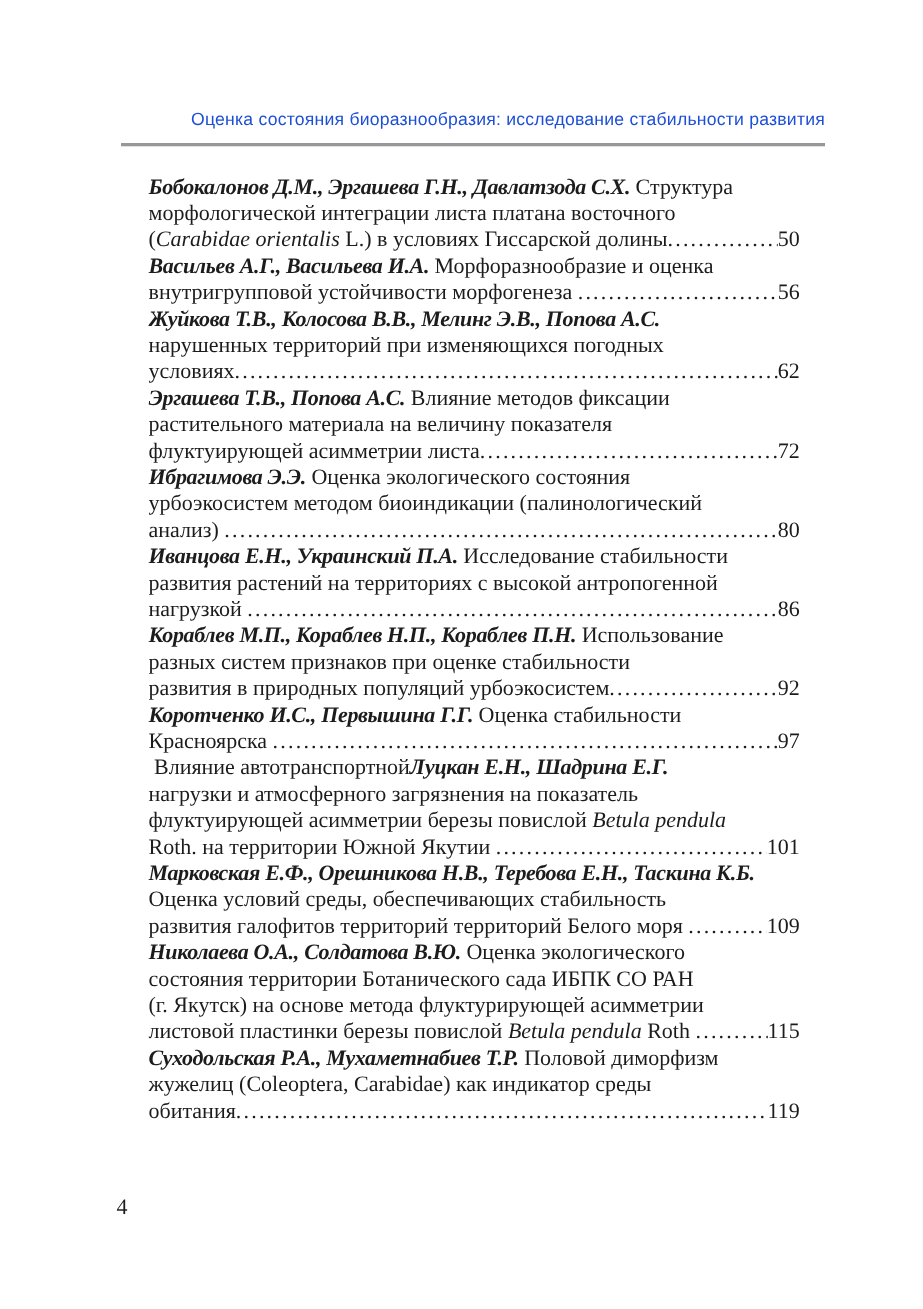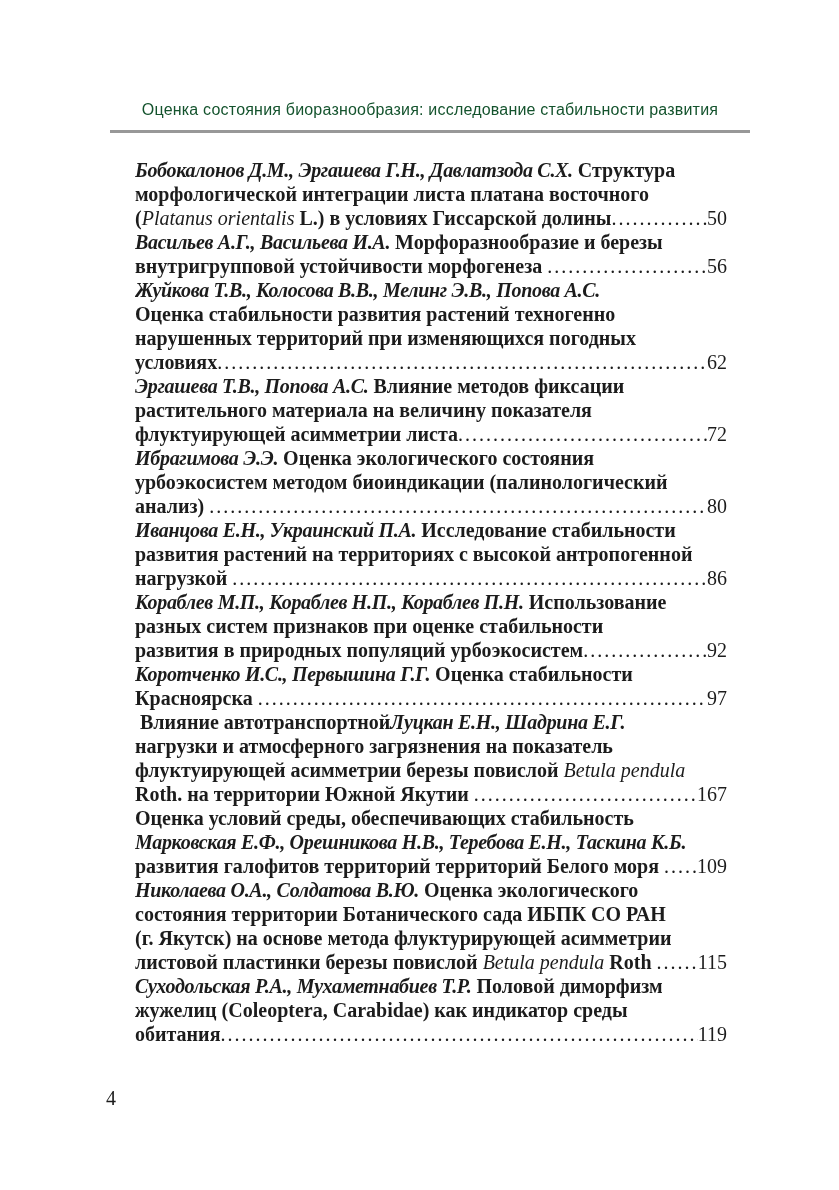--- a/index.html
+++ b/index.html
@@ -11,25 +11,25 @@
     background: #ffffff;
     overflow: hidden;
     font-family: "Liberation Serif", serif;
     color: #1c1c1c;
   }
   .running-title {
     position: absolute;
     top: 101px;
     left: 110px;
     width: 640px;
-    text-align: center;
+    text-align: right;
     font-family: "Liberation Sans", sans-serif;
     font-size: 16px;
     line-height: 18px;
-    color: #14532d;
+    color: #1d4ed8;
     letter-spacing: 0.2px;
     white-space: nowrap;
   }
   .header-rule {
     position: absolute;
     top: 130px;
     left: 110px;
     width: 640px;
     height: 3px;
     background: #989898;
@@ -44,21 +44,21 @@
   }
   .toc-line {
     display: flex;
     align-items: flex-end;
     white-space: pre;
     overflow: hidden;
     height: 24px;
   }
   .seg { flex: 0 0 auto; }
   .s-bi { font-weight: bold; font-style: italic; letter-spacing: -0.3px; }
-  .s-r  { font-weight: bold; font-style: normal; }
+  .s-r  { font-weight: normal; font-style: normal; }
   .s-i  { font-style: italic; }
   .dots {
     flex: 1 1 auto;
     min-width: 0;
     overflow: hidden;
     letter-spacing: 2px;
     white-space: nowrap;
   }
   .pagenum { flex: 0 0 auto; }
   .page-footer-number {
@@ -73,29 +73,28 @@
 <body>
 
 <div class="page">
   <div class="running-title">Оценка состояния биоразнообразия: исследование стабильности развития</div>
   <div class="header-rule"></div>
 
   <div class="toc">
       <div class="toc-entry">
         <div class="toc-line"><span class="seg s-bi">Бобокалонов Д.М., Эргашева Г.Н., Давлатзода С.Х.</span><span class="seg s-r"> Структура</span></div>
         <div class="toc-line"><span class="seg s-r">морфологической интеграции листа платана восточного</span></div>
-        <div class="toc-line"><span class="seg s-r">(</span><span class="seg s-i">Platanus orientalis</span><span class="seg s-r"> L.) в условиях Гиссарской долины</span><span class="dots">......................................................................................................................................................</span><span class="pagenum">50</span></div>
+        <div class="toc-line"><span class="seg s-r">(</span><span class="seg s-i">Carabidae orientalis</span><span class="seg s-r"> L.) в условиях Гиссарской долины</span><span class="dots">......................................................................................................................................................</span><span class="pagenum">50</span></div>
       </div>
       <div class="toc-entry">
-        <div class="toc-line"><span class="seg s-bi">Васильев А.Г., Васильева И.А.</span><span class="seg s-r"> Морфоразнообразие и березы</span></div>
+        <div class="toc-line"><span class="seg s-bi">Васильев А.Г., Васильева И.А.</span><span class="seg s-r"> Морфоразнообразие и оценка</span></div>
         <div class="toc-line"><span class="seg s-r">внутригрупповой устойчивости морфогенеза </span><span class="dots">......................................................................................................................................................</span><span class="pagenum">56</span></div>
       </div>
       <div class="toc-entry">
         <div class="toc-line"><span class="seg s-bi">Жуйкова Т.В., Колосова В.В., Мелинг Э.В., Попова А.С.</span></div>
-        <div class="toc-line"><span class="seg s-r">Оценка стабильности развития растений техногенно</span></div>
         <div class="toc-line"><span class="seg s-r">нарушенных территорий при изменяющихся погодных</span></div>
         <div class="toc-line"><span class="seg s-r">условиях</span><span class="dots">......................................................................................................................................................</span><span class="pagenum">62</span></div>
       </div>
       <div class="toc-entry">
         <div class="toc-line"><span class="seg s-bi">Эргашева Т.В., Попова А.С.</span><span class="seg s-r"> Влияние методов фиксации</span></div>
         <div class="toc-line"><span class="seg s-r">растительного материала на величину показателя</span></div>
         <div class="toc-line"><span class="seg s-r">флуктуирующей асимметрии листа</span><span class="dots">......................................................................................................................................................</span><span class="pagenum">72</span></div>
       </div>
       <div class="toc-entry">
         <div class="toc-line"><span class="seg s-bi">Ибрагимова Э.Э.</span><span class="seg s-r"> Оценка экологического состояния</span></div>
@@ -113,25 +112,25 @@
         <div class="toc-line"><span class="seg s-r">развития в природных популяций урбоэкосистем</span><span class="dots">......................................................................................................................................................</span><span class="pagenum">92</span></div>
       </div>
       <div class="toc-entry">
         <div class="toc-line"><span class="seg s-bi">Коротченко И.С., Первышина Г.Г.</span><span class="seg s-r"> Оценка стабильности</span></div>
         <div class="toc-line"><span class="seg s-r">Красноярска </span><span class="dots">......................................................................................................................................................</span><span class="pagenum">97</span></div>
       </div>
       <div class="toc-entry">
         <div class="toc-line"><span class="seg s-r"> Влияние автотранспортной</span><span class="seg s-bi">Луцкан Е.Н., Шадрина Е.Г.</span></div>
         <div class="toc-line"><span class="seg s-r">нагрузки и атмосферного загрязнения на показатель</span></div>
         <div class="toc-line"><span class="seg s-r">флуктуирующей асимметрии березы повислой </span><span class="seg s-i">Betula pendula</span></div>
-        <div class="toc-line"><span class="seg s-r">Roth. на территории Южной Якутии </span><span class="dots">......................................................................................................................................................</span><span class="pagenum">167</span></div>
+        <div class="toc-line"><span class="seg s-r">Roth. на территории Южной Якутии </span><span class="dots">......................................................................................................................................................</span><span class="pagenum">101</span></div>
       </div>
       <div class="toc-entry">
+        <div class="toc-line"><span class="seg s-bi">Марковская Е.Ф., Орешникова Н.В., Теребова Е.Н., Таскина К.Б.</span></div>
         <div class="toc-line"><span class="seg s-r">Оценка условий среды, обеспечивающих стабильность</span></div>
-        <div class="toc-line"><span class="seg s-bi">Марковская Е.Ф., Орешникова Н.В., Теребова Е.Н., Таскина К.Б.</span></div>
         <div class="toc-line"><span class="seg s-r">развития галофитов территорий территорий Белого моря </span><span class="dots">......................................................................................................................................................</span><span class="pagenum">109</span></div>
       </div>
       <div class="toc-entry">
         <div class="toc-line"><span class="seg s-bi">Николаева О.А., Солдатова В.Ю.</span><span class="seg s-r"> Оценка экологического</span></div>
         <div class="toc-line"><span class="seg s-r">состояния территории Ботанического сада ИБПК СО РАН</span></div>
         <div class="toc-line"><span class="seg s-r">(г. Якутск) на основе метода флуктурирующей асимметрии</span></div>
         <div class="toc-line"><span class="seg s-r">листовой пластинки березы повислой </span><span class="seg s-i">Betula pendula</span><span class="seg s-r"> Roth </span><span class="dots">......................................................................................................................................................</span><span class="pagenum">115</span></div>
       </div>
       <div class="toc-entry">
         <div class="toc-line"><span class="seg s-bi">Суходольская Р.А., Мухаметнабиев Т.Р.</span><span class="seg s-r"> Половой диморфизм</span></div>

